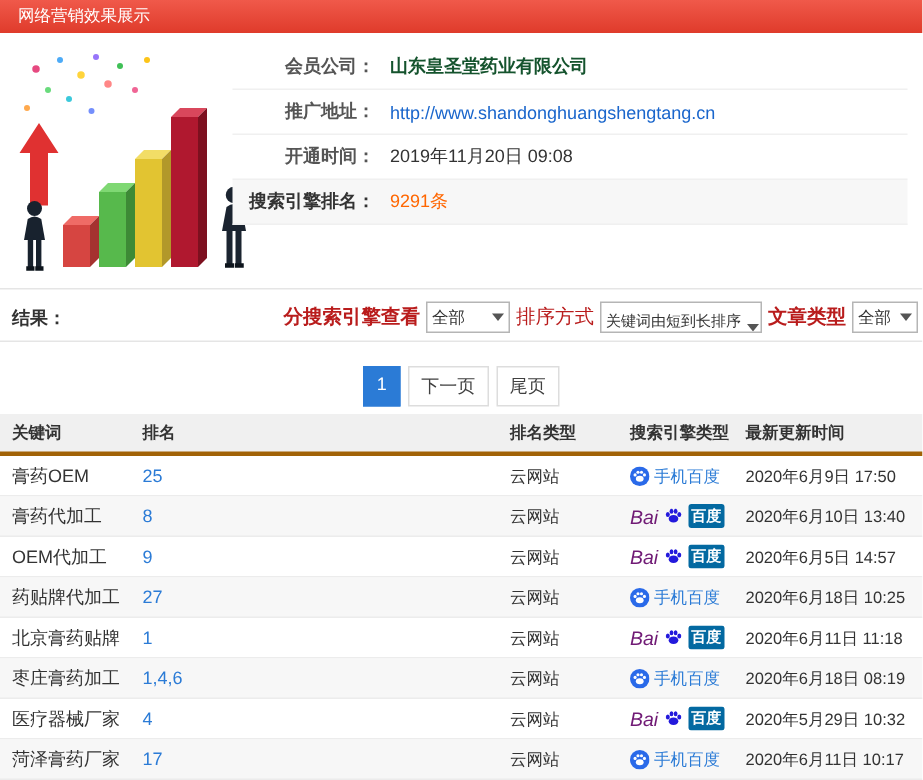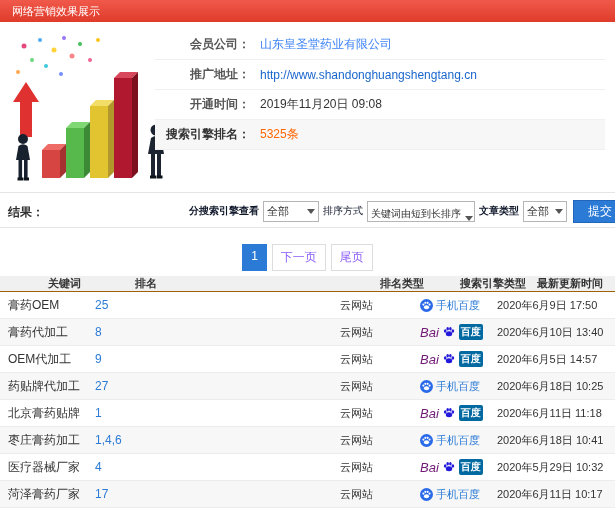--- a/index.html
+++ b/index.html
@@ -16,56 +16,56 @@
   }
   
   .info { position:absolute; top:22px; left:0; right:0; height:170px; background:#fff; }
   .chart-img { position:absolute; left:6px; top:10px; }
   .info-rows { position:absolute; left:155px; top:8px; right:10px; }
   .info-row { display:flex; align-items:center; height:30px; border-bottom:1px solid #f0f0f0; font-size:12px; }
   .info-row:last-child { background:#f7f7f7; }
   .info-label { width:95px; text-align:right; color:#555; flex:none; white-space:nowrap;font-weight:bold; }
   .info-label.strong { font-weight:bold; color:#333; }
   .info-value { margin-left:10px; white-space:nowrap; }
-  .green-link { color:#3b82f6; text-decoration:none; cursor:pointer; }
+  .green-link { color:#14532d; text-decoration:none; cursor:pointer;font-weight:bold; }
   .blue-link  { color:#1a66cc; text-decoration:none; cursor:pointer; }
   .orange-num { color:#ff6600; }
   
   .filterbar {
     position:absolute; top:192px; left:0; right:0; height:36px;
     border-top:1px solid #e5e5e5; border-bottom:1px solid #e5e5e5;
     background:#fff; font-size:12px;
   }
   .result-label { position:absolute; left:8px; top:11px; font-weight:bold; color:#333; }
   .filter-group { position:absolute; left:185px; top:0; height:36px; display:flex; align-items:center; white-space:nowrap; }
-  .flabel { font-size:10px; color:#0f172a; margin:0 4px; }
+  .flabel { font-size:13px; color:#b91c1c; margin:0 4px; }
   .flabel.bold { font-weight:bold; }
   .sel {
     display:inline-flex; align-items:center; justify-content:space-between;
     height:21px; border:1px solid #b5b5b5; background:#fff; color:#333;
     font-size:11px; padding:0 3px; overflow:hidden; cursor:pointer; flex:none;
   }
   .sel-sm { width:56px; }
   .sel-lg { width:108px; font-size:10px;align-items:flex-end; }
   .sel-xs { width:44px; }
   .caret { width:0; height:0; border-left:4px solid transparent; border-right:4px solid transparent; border-top:5px solid #555; margin-left:4px; flex:none; }
   .submit-btn {
     margin-left:6px; height:23px; padding:0 14px; flex:none;
     background:#2b7bd6; border:1px solid #2266bb; color:#fff; font-size:12px; cursor:pointer;
   }
   
   .pagination { position:absolute; top:244px; left:0; right:0; display:flex; justify-content:center; gap:5px; }
   .page-btn {
     min-width:24px; padding:4px 8px; border:1px solid #ddd; background:#fff;
-    color:#8b5cf6; font-size:12px; text-align:center; cursor:pointer;
+    color:#404040; font-size:12px; text-align:center; cursor:pointer;
   }
   .page-btn.active { background:#2b7bd6; border-color:#2b7bd6; color:#fff; }
   
   .table { position:absolute; top:276px; left:0; right:0; }
-  .thead { display:flex; align-items:center; height:16px; background:#f0f0f0; border-bottom:1px solid #a16207; font-size:11px; font-weight:bold; color:#333;padding-left:40px; }
+  .thead { display:flex; align-items:center; height:28px; background:#f0f0f0; border-bottom:3px solid #a16207; font-size:11px; font-weight:bold; color:#333; }
   .trow  { display:flex; align-items:center; height:27px; border-bottom:1px solid #ececec; font-size:11px; color:#333; }
   .tbody .trow:nth-child(even) { background:#f7f7f7; }
   .td { padding-left:8px; white-space:nowrap; overflow:hidden; }
   .c1 { width:87px; flex:none; }
   .c2 { width:245px; flex:none; }
   .c3 { width:80px; flex:none; }
   .c4 { width:77px; flex:none; }
   .c5 { flex:1; }
   .kw { font-size:12px; color:#333; cursor:pointer; }
   .rank { color:#2b7bd6; font-size:12px; cursor:pointer; }
@@ -152,21 +152,21 @@
     <div class="info-row">
       <span class="info-label">推广地址：</span>
       <span class="info-value blue-link">http://www.shandonghuangshengtang.cn</span>
     </div>
     <div class="info-row">
       <span class="info-label">开通时间：</span>
       <span class="info-value">2019年11月20日 09:08</span>
     </div>
     <div class="info-row">
       <span class="info-label strong">搜索引擎排名：</span>
-      <span class="info-value orange-num"><span>5325</span><span>条</span></span>
+      <span class="info-value orange-num"><span>9291</span><span>条</span></span>
     </div>
   </div>
 </div>
 
 <div class="filterbar">
   <span class="result-label">结果：</span>
   <div class="filter-group">
     <span class="flabel bold">分搜索引擎查看</span>
     <span class="sel sel-sm">
       <span>全部</span>
@@ -312,21 +312,21 @@
             <g fill="#fff">
               <ellipse cx="10" cy="12.6" rx="4" ry="3.1"></ellipse>
               <circle cx="5.2" cy="8.6" r="1.6"></circle>
               <circle cx="8.2" cy="5.9" r="1.6"></circle>
               <circle cx="11.8" cy="5.9" r="1.6"></circle>
               <circle cx="14.8" cy="8.6" r="1.6"></circle>
             </g>
           </svg>
         <span class="m-txt">手机百度</span>
       </div>
-      <div class="td c5">2020年6月18日 10:41</div>
+      <div class="td c5">2020年6月18日 08:19</div>
     </div>
 
     <div class="trow">
       <div class="td c1 kw">医疗器械厂家</div>
       <div class="td c2 rank">4</div>
       <div class="td c3">云网站</div>
       <div class="td c4 eng-cell">
         <span class="bd-bai">Bai</span>
         <svg width="14" height="14" viewBox="0 0 20 20">
             <g fill="#2319dc">

